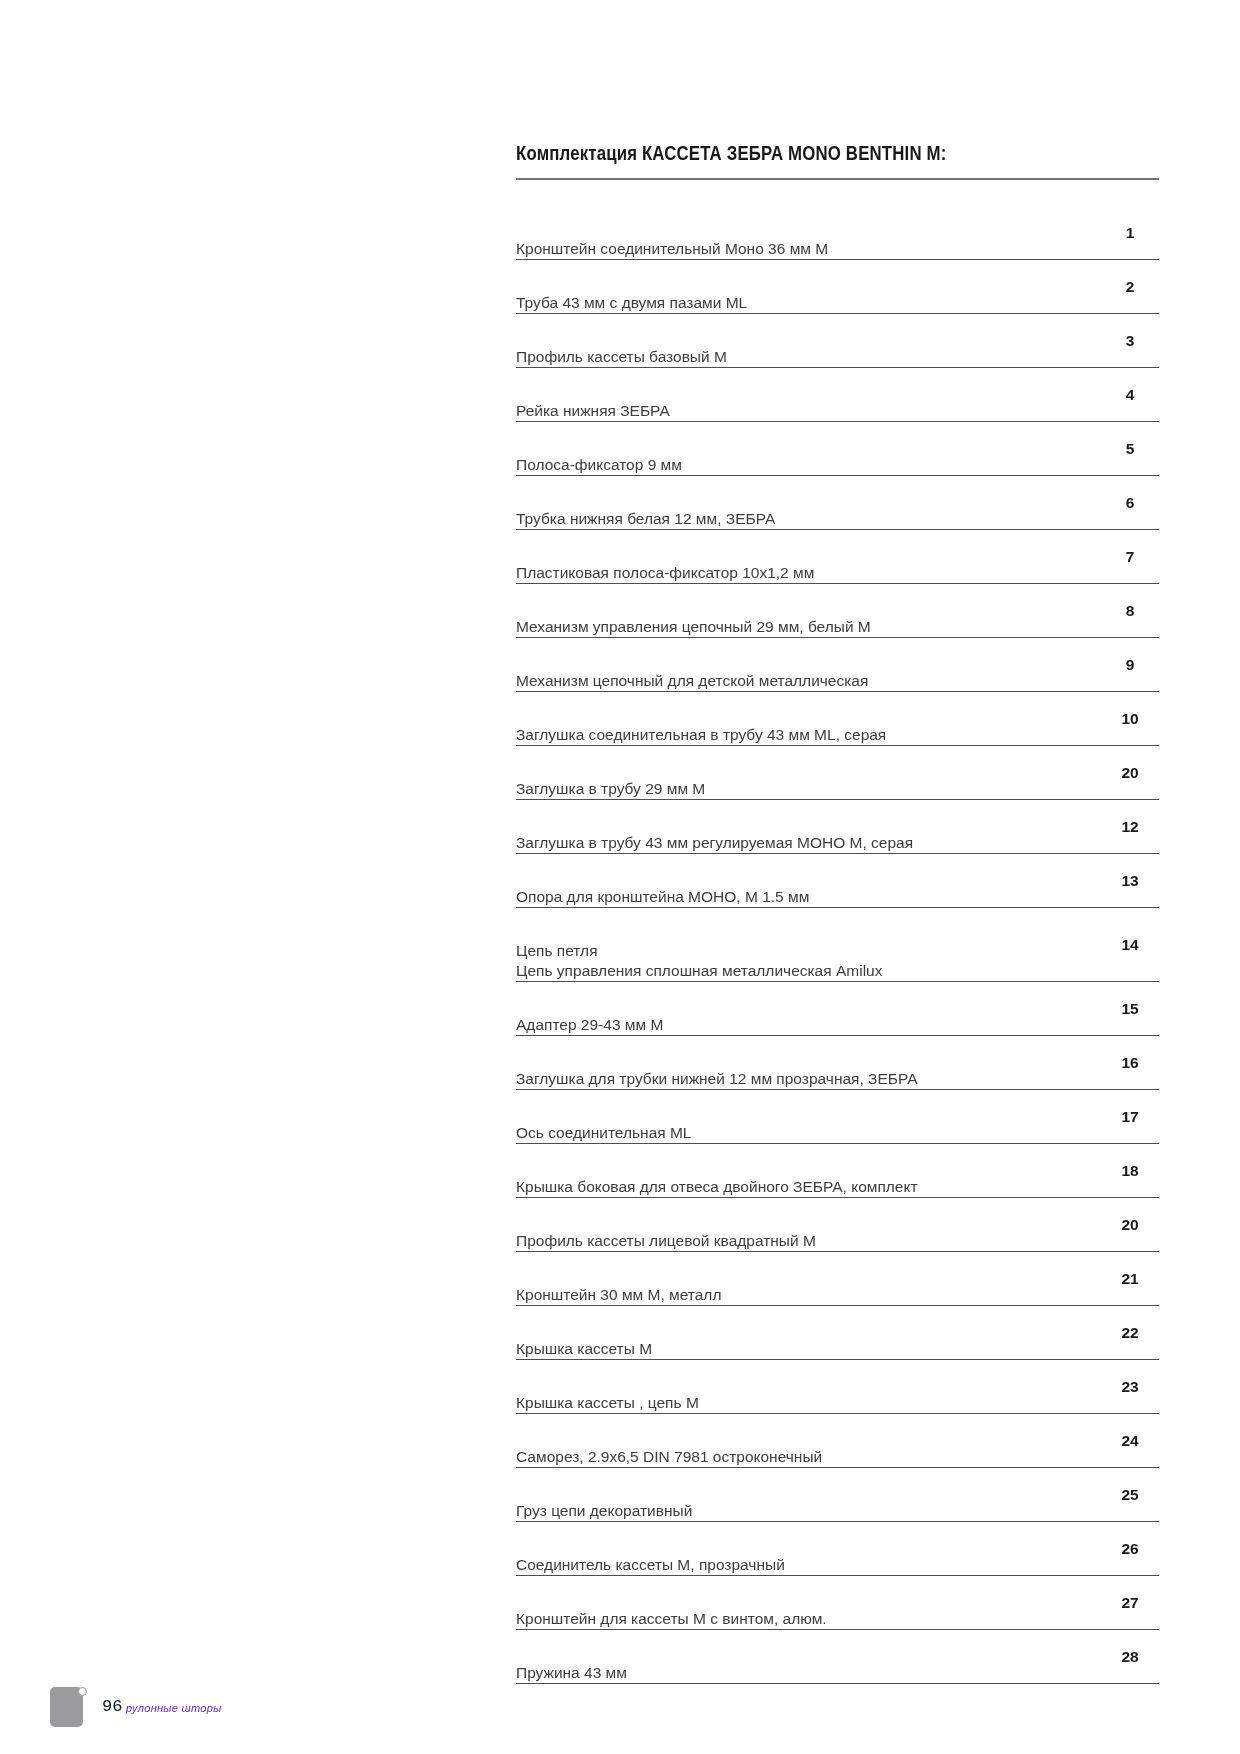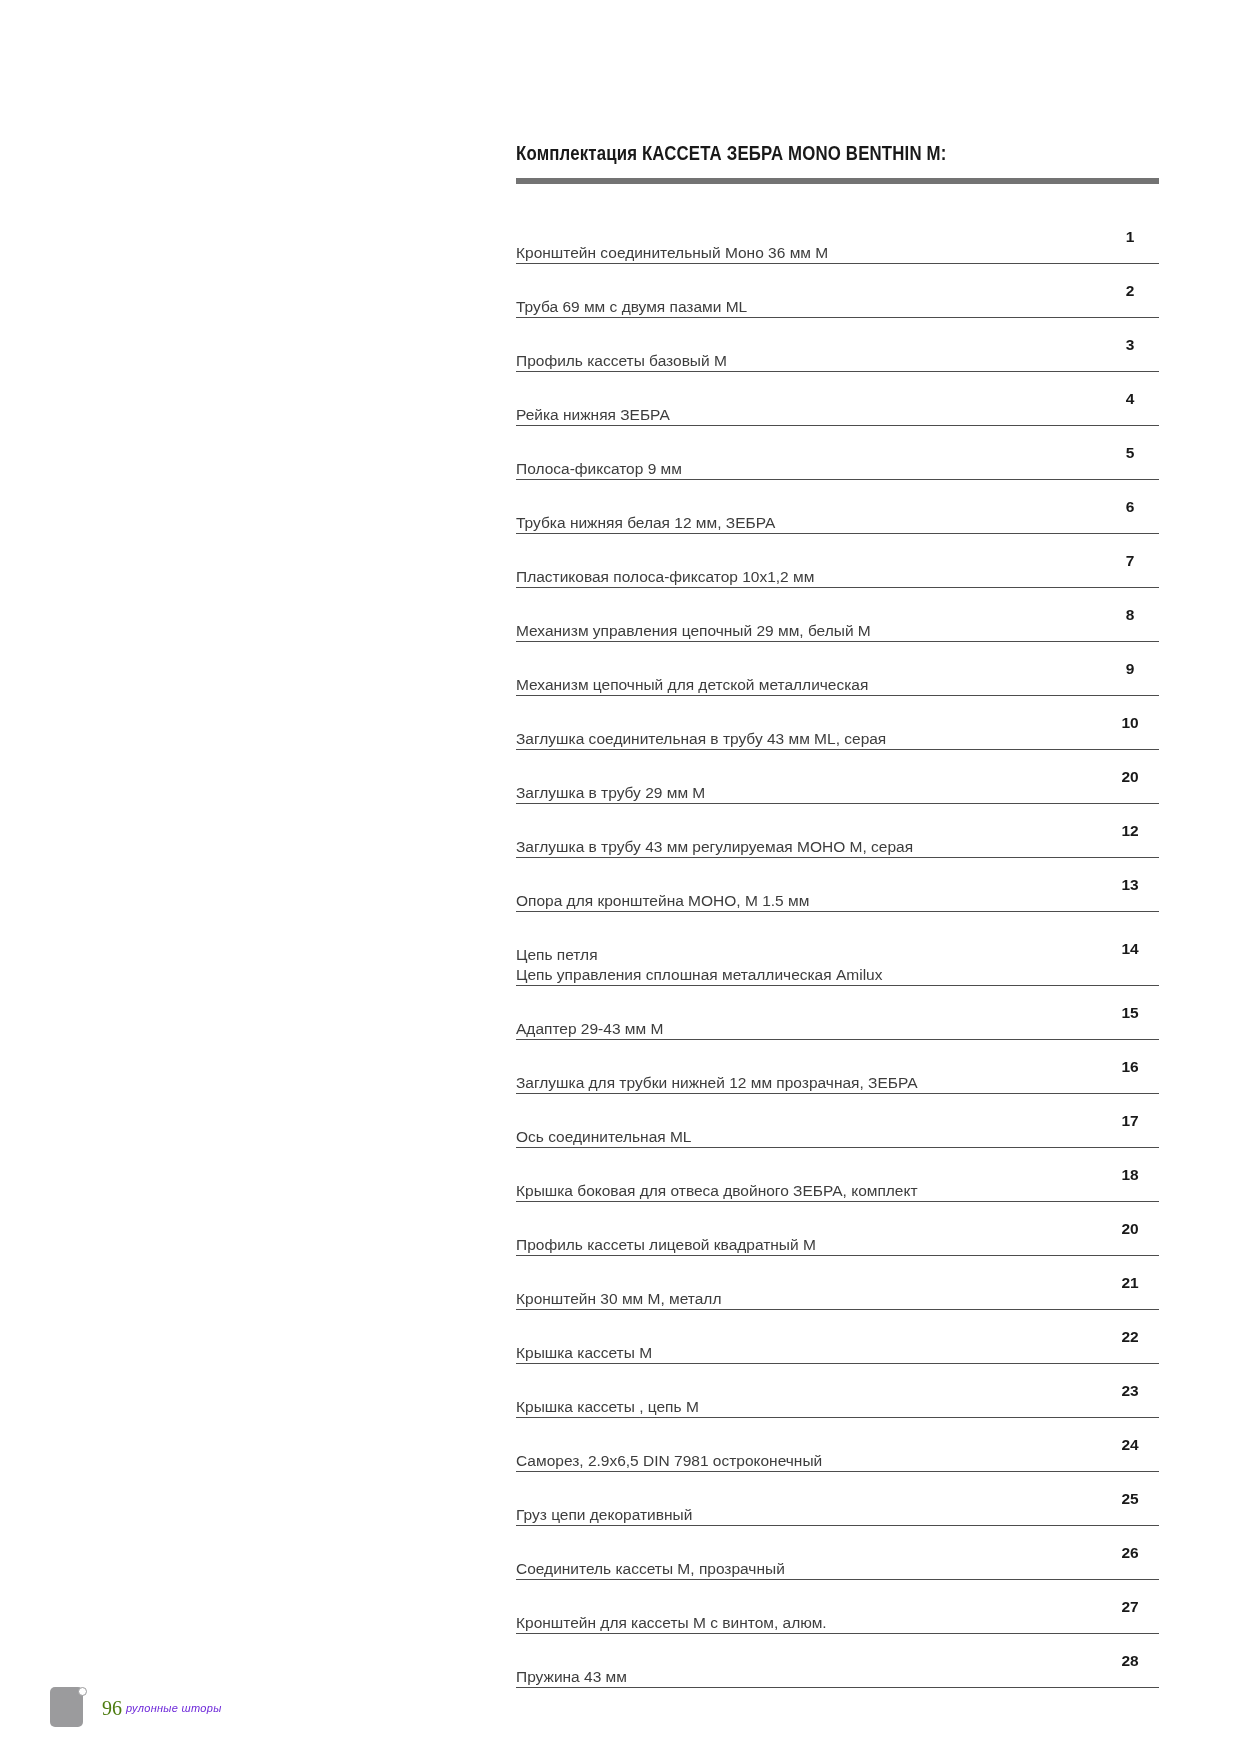--- a/index.html
+++ b/index.html
@@ -15,21 +15,21 @@
     overflow: hidden;
     font-family: "Liberation Sans", sans-serif;
   }
   .content {
     position: absolute;
     left: 516px;
     top: 141px;
     width: 643px;
   }
   .head {
-    border-bottom: 6px solid #737373;
+    border-bottom: 2px solid #737373;
     padding-bottom: 11px;
     line-height: 24px;
   }
   .title {
     display: inline-block;
     transform: scaleX(0.84);
     transform-origin: 0 50%;
     white-space: nowrap;
     font-size: 20px;
     font-weight: bold;
@@ -88,23 +88,23 @@
     width: 7px;
     height: 7px;
     background: #ffffff;
     border: 1.5px solid #9b9b9d;
     border-radius: 50%;
   }
   .page-num {
     position: absolute;
     left: 52px;
     top: 10px;
-    font-family: Liberation Serif, serif;
-    font-size: 20px;
-    color: #4d7c0f;
+    font-family: Liberation Mono, monospace;
+    font-size: 17px;
+    color: #0f172a;
   }
   .section-label {
     position: absolute;
     left: 76px;
     top: 15px;
     font-style: italic;
     font-size: 11px;
     letter-spacing: 0.3px;
     color: #6d28d9;
   }
@@ -117,21 +117,21 @@
   <div class="content">
     <div class="head">
       <span class="title">Комплектация КАССЕТА ЗЕБРА MONO BENTHIN M:</span>
     </div>
     <div class="parts-table" id="parts-table">
         <div class="row">
           <div class="row-name">Кронштейн соединительный Моно 36 мм М</div>
           <div class="row-num">1</div>
         </div>
         <div class="row">
-          <div class="row-name">Труба 69 мм с двумя пазами ML</div>
+          <div class="row-name">Труба 43 мм с двумя пазами ML</div>
           <div class="row-num">2</div>
         </div>
         <div class="row">
           <div class="row-name">Профиль кассеты базовый М</div>
           <div class="row-num">3</div>
         </div>
         <div class="row">
           <div class="row-name">Рейка нижняя ЗЕБРА</div>
           <div class="row-num">4</div>
         </div>

